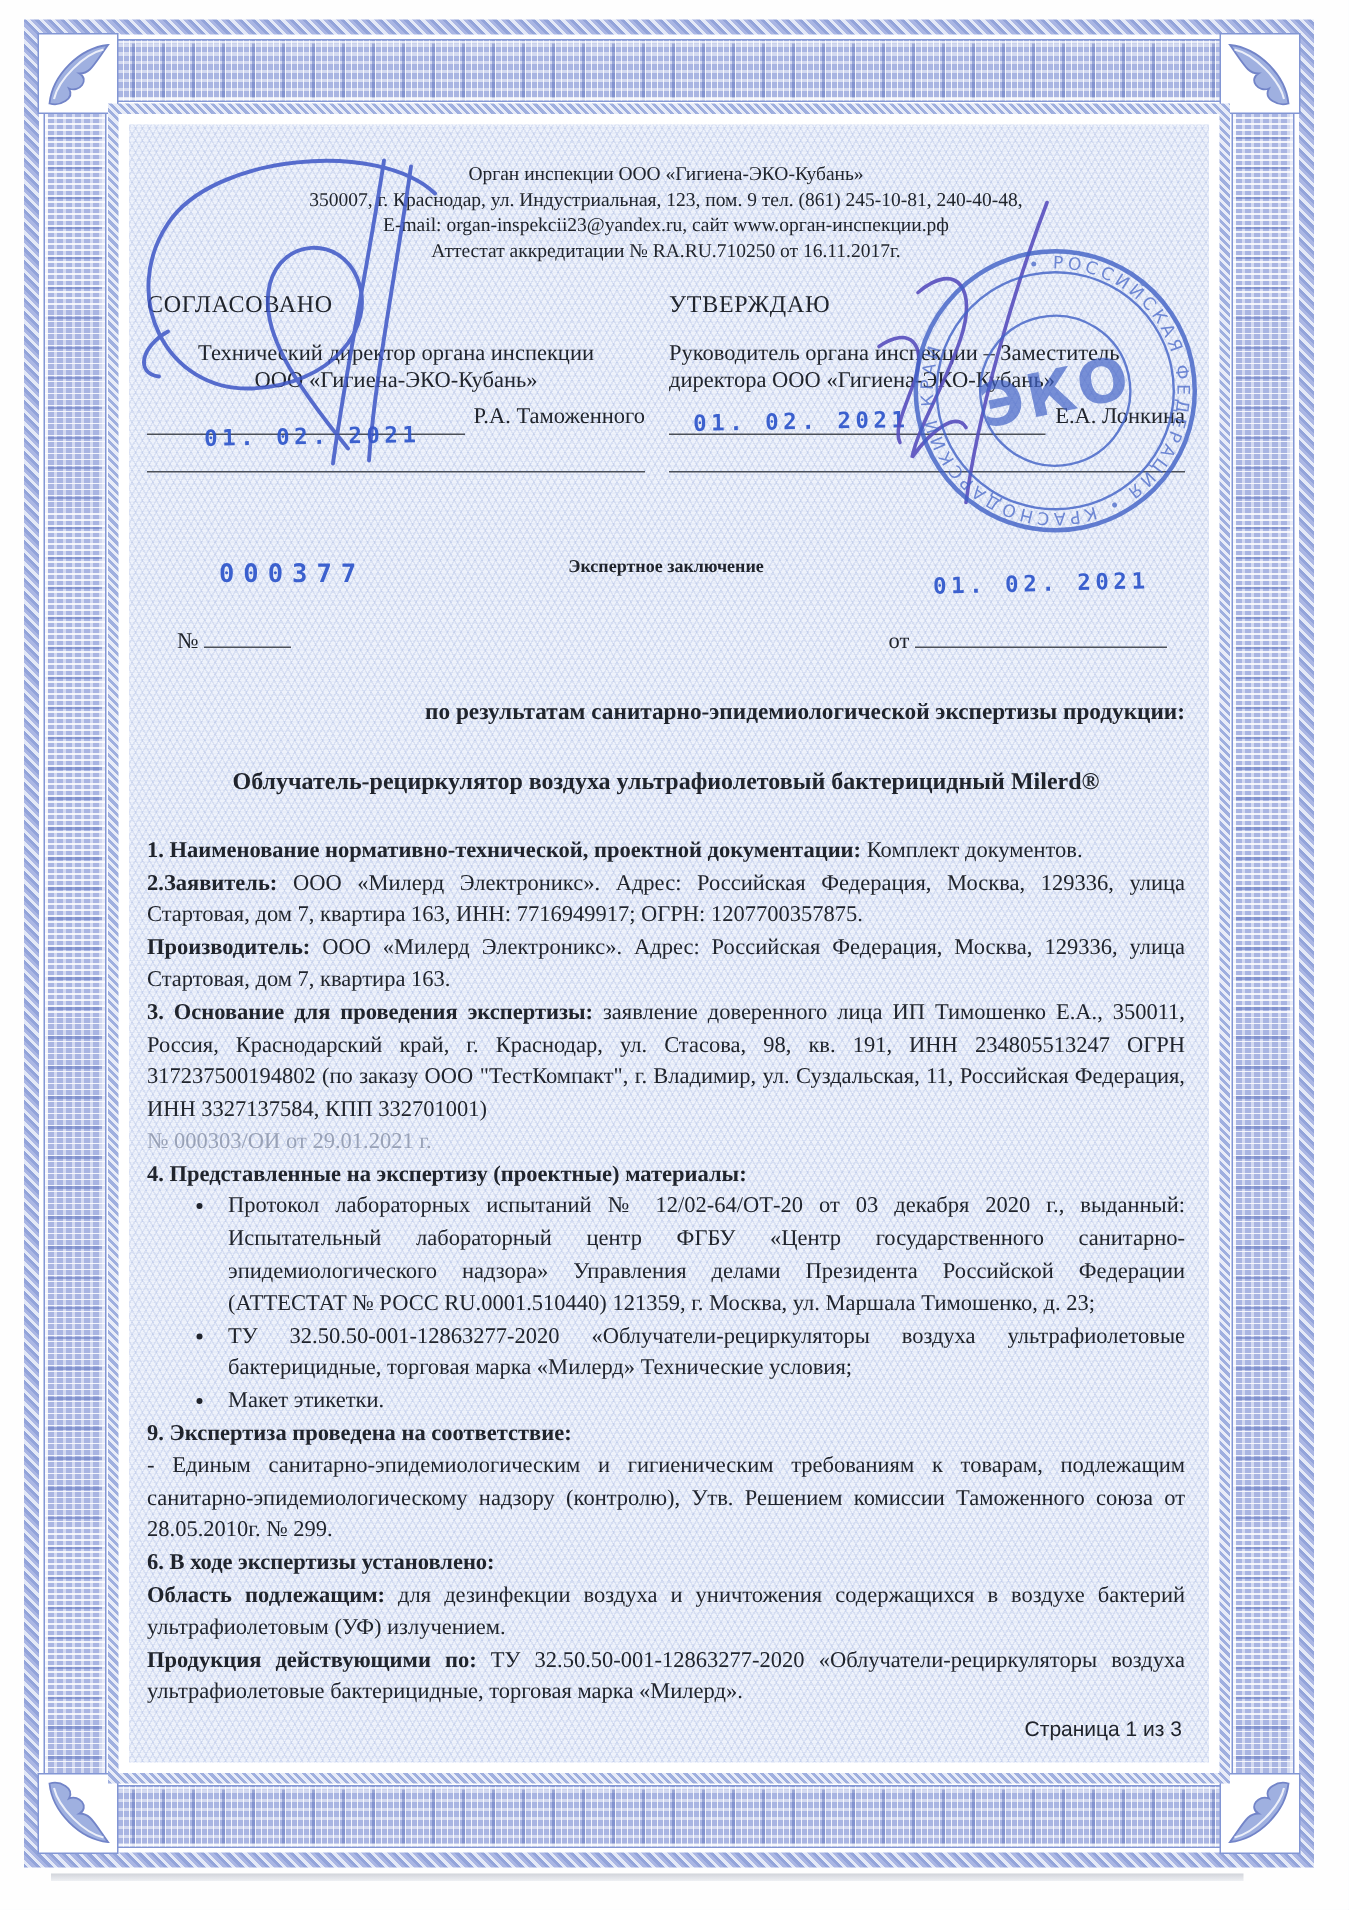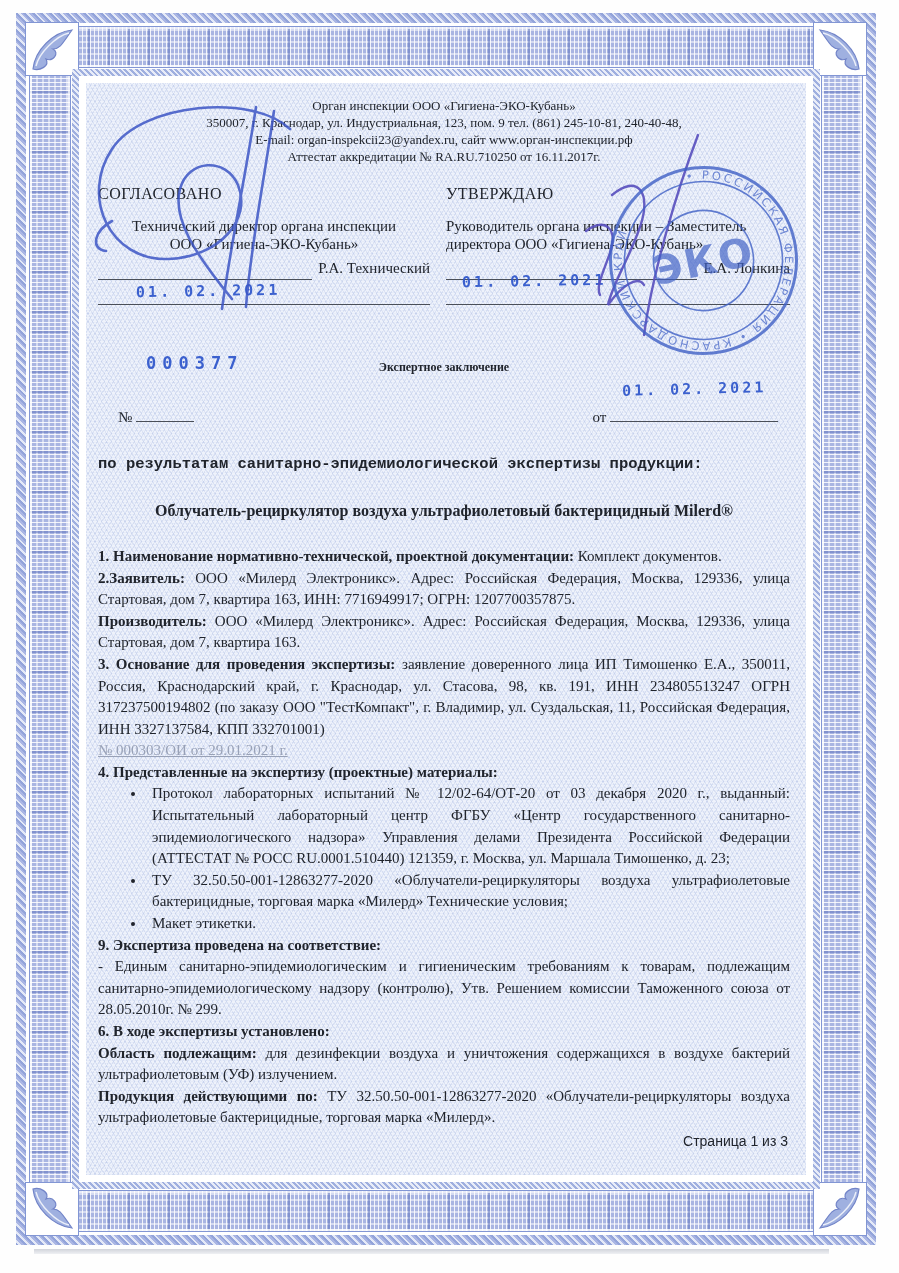--- a/index.html
+++ b/index.html
@@ -37,21 +37,21 @@
   .ring-stripe2{position:absolute;inset:56px;
         background:repeating-linear-gradient(45deg,#9fafdf 0 2px,#e8ecf8 2px 4px);}
   .ring-mask2{position:absolute;inset:63px;background:#fff;}
 
   
   .content{position:absolute;inset:70px;background-color:#eef2fb;
         background-image:
           repeating-linear-gradient(60deg,rgba(118,143,208,.16) 0 1px,transparent 1px 4px),
           repeating-linear-gradient(-60deg,rgba(118,143,208,.16) 0 1px,transparent 1px 4px),
           repeating-linear-gradient(0deg,rgba(150,170,220,.08) 0 1px,transparent 1px 3px);
-        padding:12px 16px 0 12px;box-sizing:border-box;font-size:15px;line-height:1.44;}
+        padding:22px 16px 0 12px;box-sizing:border-box;font-size:15px;line-height:1.44;}
 
   
   .org-header{text-align:center;font-size:13px;line-height:1.32;margin-top:2px;}
 
   
   .approval{display:flex;margin-top:16px;}
   .app-col{width:50%;box-sizing:border-box;}
   .app-col.left{padding-right:14px;}
   .app-col.right{padding-left:2px;}
   .app-title{text-align:left;font-size:16px;letter-spacing:.5px;}
@@ -60,36 +60,36 @@
   .sig-line1{display:flex;align-items:flex-end;margin-top:4px;}
   .uline{display:inline-block;border-bottom:1.4px solid #4a4f58;height:1em;}
   .grow{flex:1 1 auto;}
   .sig-name{white-space:nowrap;padding-left:6px;}
   .sig-line2{border-bottom:1.4px solid #4a4f58;height:22px;margin-top:2px;}
 
   
   .doc-title{text-align:center;font-weight:bold;font-size:12px;margin-top:54px;}
   .num-row{display:flex;justify-content:space-between;align-items:flex-end;margin-top:30px;padding:0 12px 0 20px;}
   .num-left .uline{width:58px;} .num-right .uline{width:168px;}
-  .subtitle{text-align:left;font-weight:bold;font-size:15.5px;margin-top:24px;font-family:Liberation Mono, monospace;}
+  .subtitle{text-align:right;font-weight:bold;font-size:15.5px;margin-top:24px;}
   .product{text-align:center;font-weight:bold;font-size:16px;margin-top:24px;}
 
   
   .body-text{margin-top:24px;text-align:justify;}
   .body-text p{margin:0;}
-  .faded{color:#98a1b6;text-decoration:underline;}
+  .faded{color:#98a1b6;}
   ul.bullets{margin:0;padding-left:48px;}
   ul.bullets li{padding-left:6px;text-align:justify;}
   .page-footer{text-align:right;font-family:"Liberation Sans", sans-serif;font-size:14px;margin-top:2px;padding-right:2px;}
 
   
   .overlay{position:absolute;pointer-events:none;}
   .blue-stamp{position:absolute;font-family:"DejaVu Sans Mono", monospace;font-weight:bold;
         color:#2d55cb;opacity:.92;white-space:nowrap;}
-  .stamp-num{left:60px;top:268px;font-size:17px;letter-spacing:6px;}
+  .stamp-num{left:60px;top:288px;font-size:17px;letter-spacing:6px;}
   .stamp-date-title{left:536px;top:296px;font-size:15px;letter-spacing:3px;transform:rotate(-1.5deg);}
   .stamp-date-left{left:50px;top:198px;font-size:15px;letter-spacing:3px;transform:rotate(-1deg);}
   .stamp-date-right{left:376px;top:188px;font-size:15px;letter-spacing:3px;transform:rotate(-1deg);}
   .sig-left-svg{left:-36px;top:16px;width:280px;height:215px;}
   .sig-right-svg{left:468px;top:50px;width:185px;height:205px;}
   .round-stamp{left:520px;top:80px;width:195px;height:195px;opacity:.8;transform:rotate(-12deg);}
 </style>
 </head>
 <body>
 
@@ -143,21 +143,21 @@
 
       <div class="approval">
         <div class="app-col left">
           <div class="app-title">СОГЛАСОВАНО</div>
           <div class="app-role">
             <div>Технический директор органа инспекции</div>
             <div>ООО «Гигиена-ЭКО-Кубань»</div>
           </div>
           <div class="sig-line1">
             <span class="uline grow"></span>
-            <span class="sig-name">Р.А. Технический</span>
+            <span class="sig-name">Р.А. Таможенного</span>
           </div>
           <div class="sig-line2"></div>
         </div>
         <div class="app-col right">
           <div class="app-title">УТВЕРЖДАЮ</div>
           <div class="app-role">
             <div>Руководитель органа инспекции – Заместитель</div>
             <div>директора ООО «Гигиена-ЭКО-Кубань»</div>
           </div>
           <div class="sig-line1">

